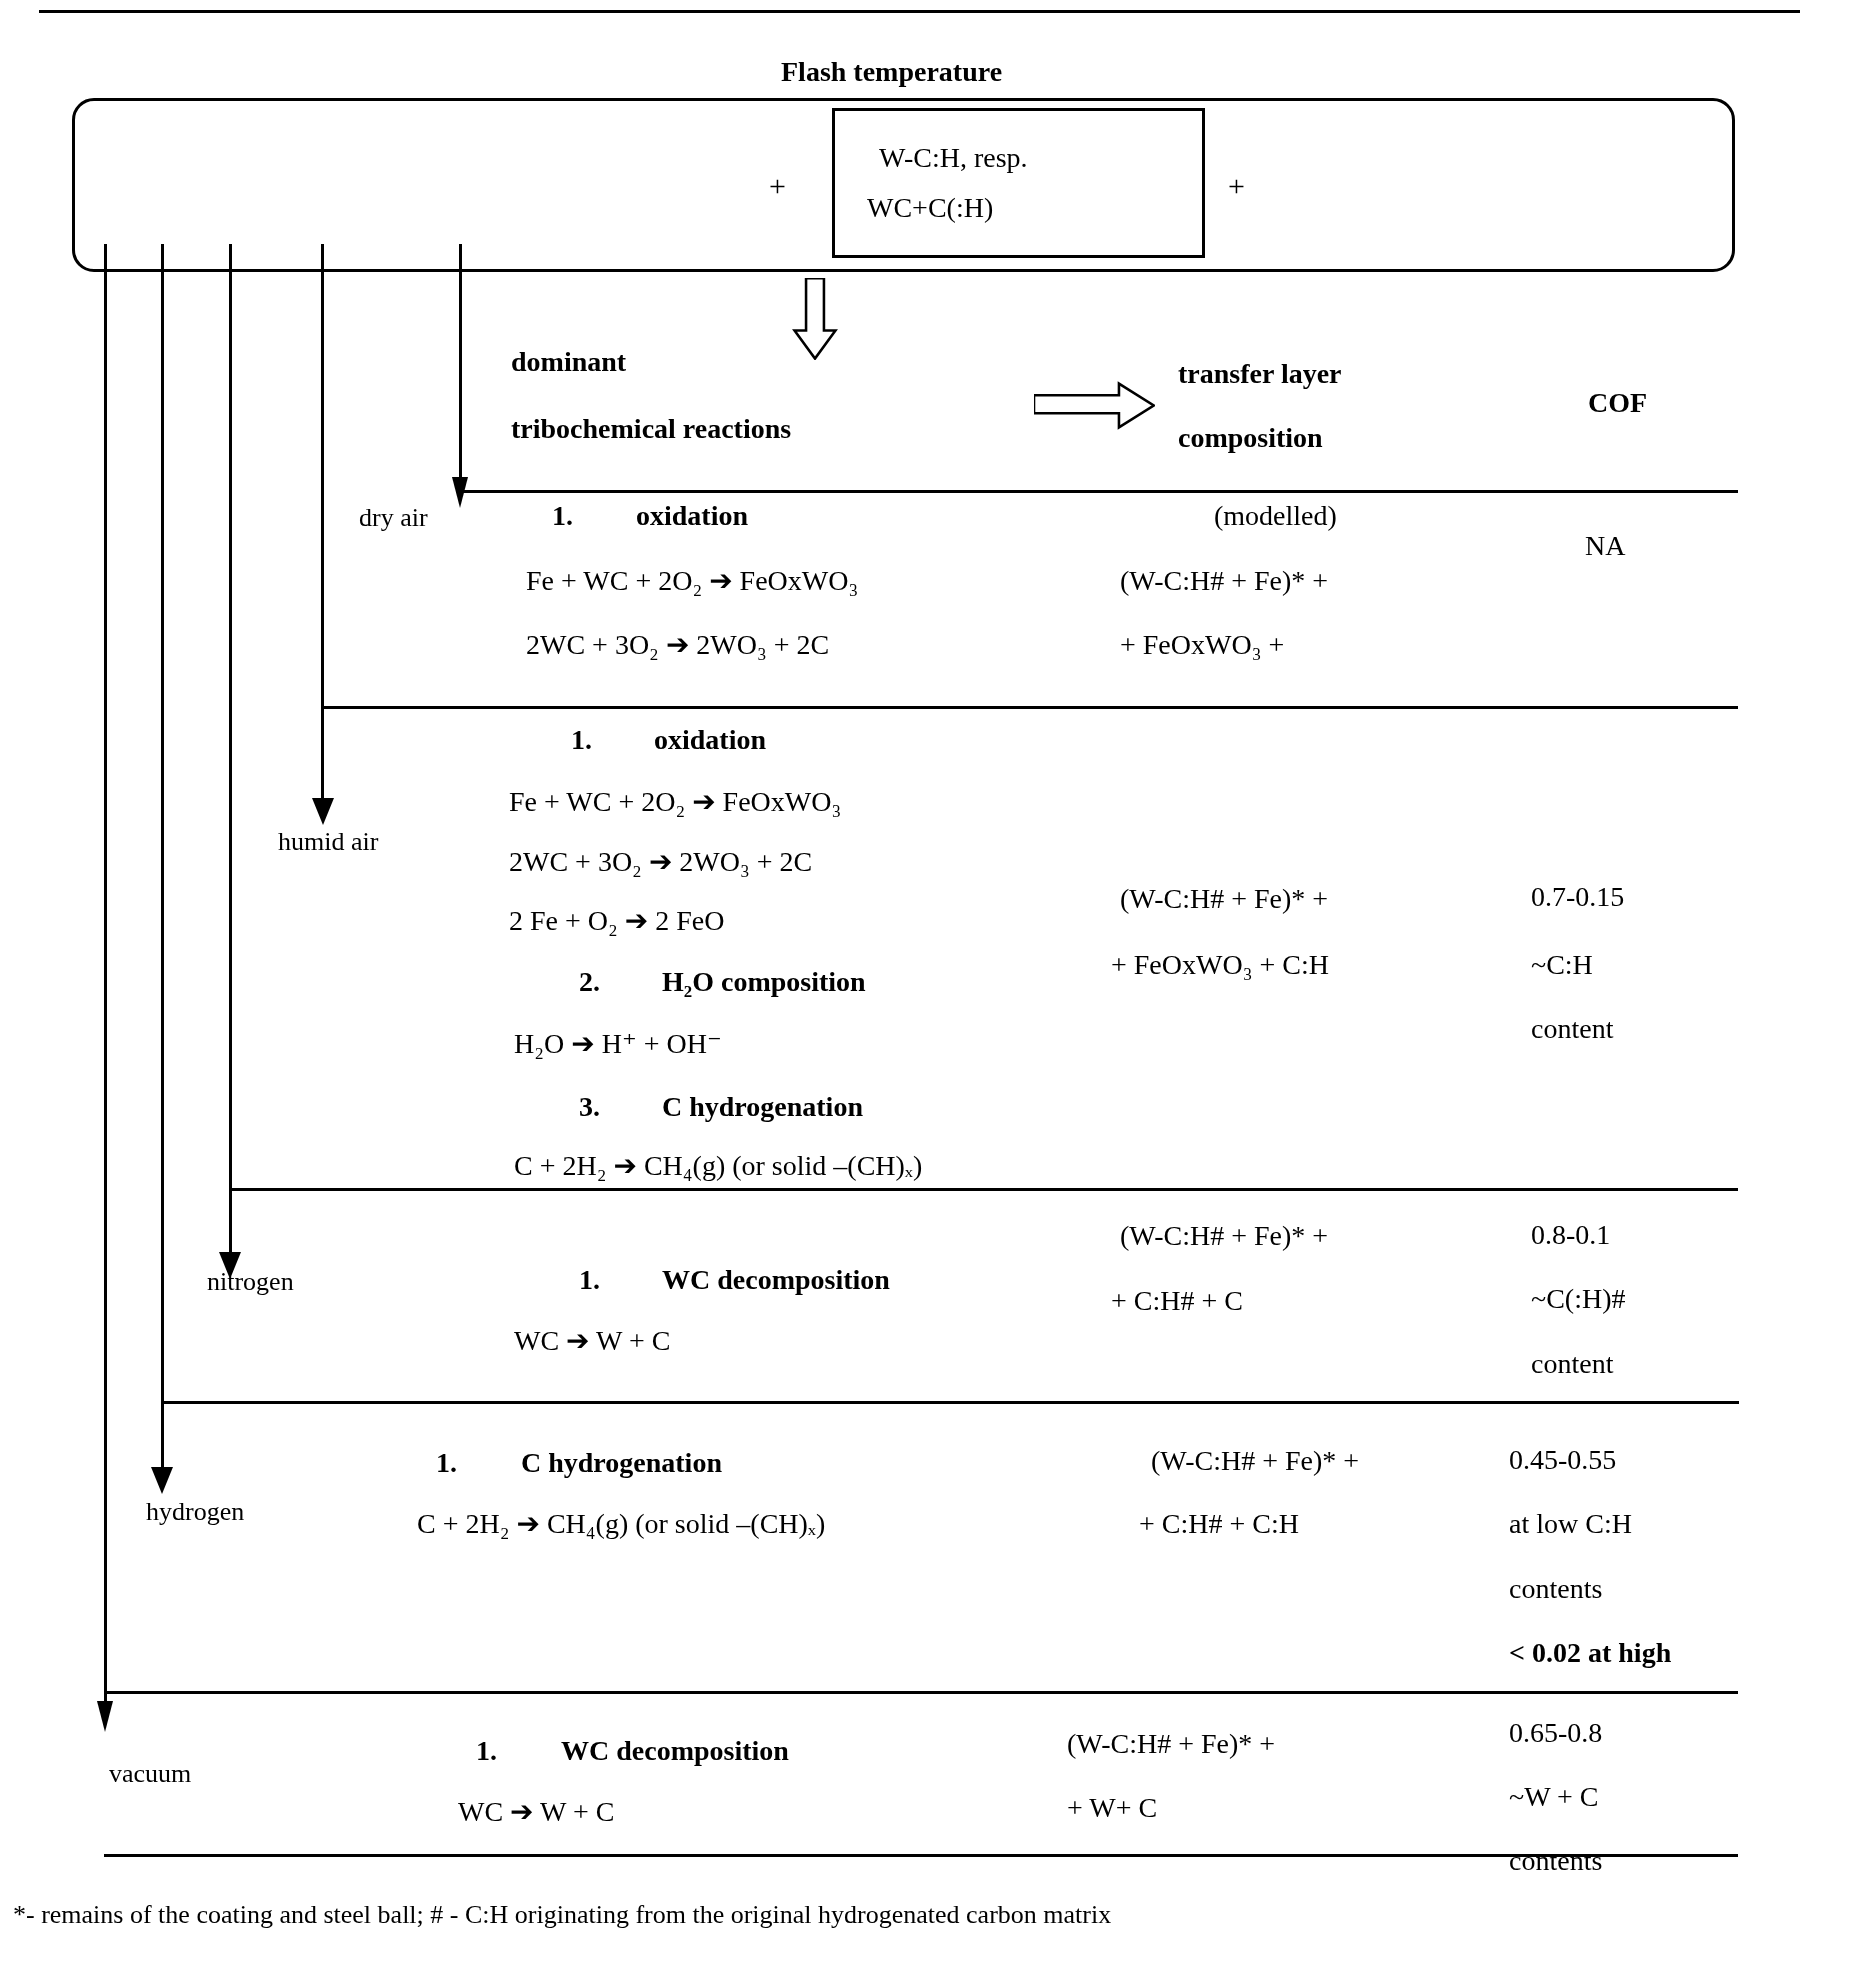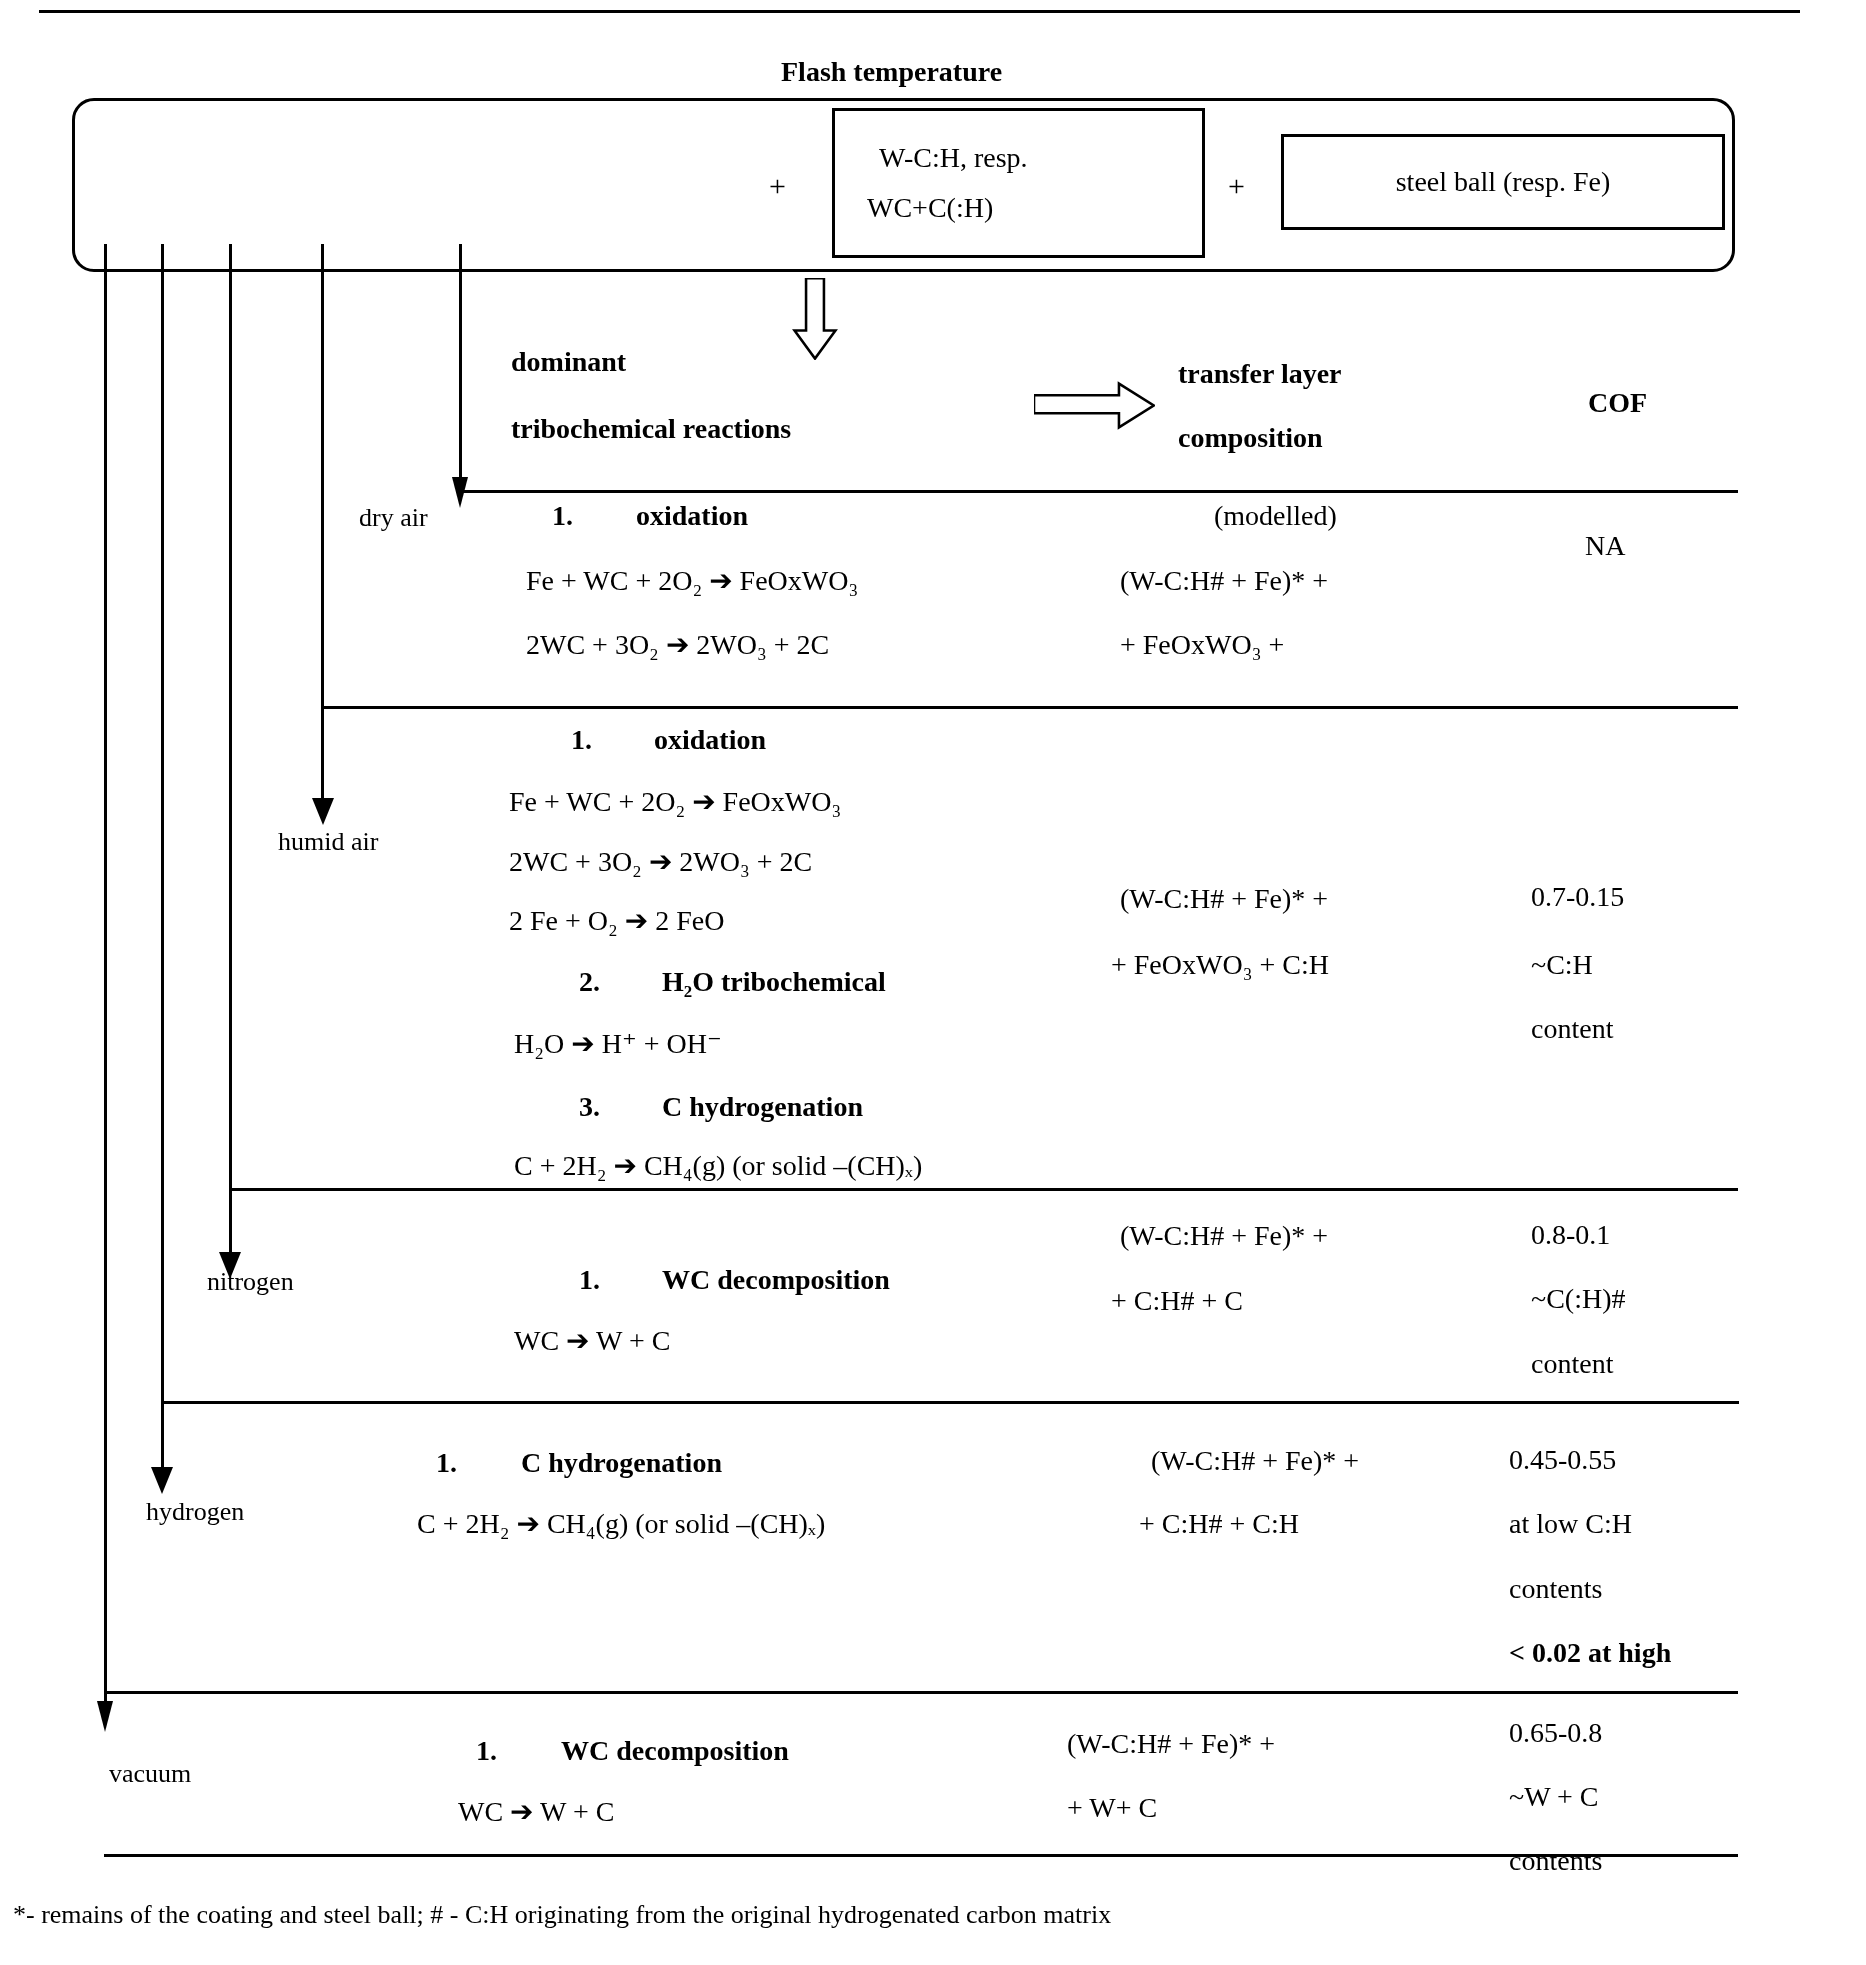--- a/index.html
+++ b/index.html
@@ -84,23 +84,20 @@
 
   <div class="sq-box" style="left:832px;top:108px;width:373px;height:150px;">
     <div class="inner" style="text-align:left;width:100%;padding-left:32px;">
       <div class="fs-box" style="margin-bottom:18px;margin-left:12px;">W-C:H, resp.</div>
       <div class="fs-box">WC+C(:H)</div>
     </div>
   </div>
 
   <div class="txt plus" style="left:1228px;top:170px;">+</div>
 
-  <div class="sq-box fs-box" style="left:1281px;top:134px;width:444px;height:96px;">
-    <span class="inner">steel ball (resp. Fe)</span>
-  </div>
 
   <svg class="block-arrow-down" style="left:792px;top:278px;" width="46" height="82" viewBox="0 0 72 128">
     <polygon points="22,0 50,0 50,82 68,82 36,126 4,82 22,82" fill="#ffffff" stroke="#000000" stroke-width="4"></polygon>
   </svg>
 
   <div class="txt fs-head b" style="left:511px;top:347px;">dominant</div>
   <div class="txt fs-head b" style="left:511px;top:414px;">tribochemical reactions</div>
 
   <svg class="block-arrow-right" style="left:1034px;top:381px;" width="121" height="49" viewBox="0 0 188 76">
     <polygon points="0,22 132,22 132,4 186,38 132,72 132,50 0,50" fill="#ffffff" stroke="#000000" stroke-width="4"></polygon>
@@ -149,21 +146,21 @@
 
   <div class="txt fs-env" style="left:278px;top:828px;">humid air</div>
 
   <div class="txt fs-body b" style="left:571px;top:725px;">1.</div>
   <div class="txt fs-body b" style="left:654px;top:725px;">oxidation</div>
   <div class="txt fs-body" style="left:509px;top:787px;">Fe + WC + 2O₂  ➔   FeOxWO₃</div>
   <div class="txt fs-body" style="left:509px;top:847px;">2WC + 3O₂  ➔   2WO₃ + 2C</div>
   <div class="txt fs-body" style="left:509px;top:906px;">2 Fe + O₂  ➔   2 FeO</div>
 
   <div class="txt fs-body b" style="left:579px;top:967px;">2.</div>
-  <div class="txt fs-body b" style="left:662px;top:967px;">H₂O tribochemical</div>
+  <div class="txt fs-body b" style="left:662px;top:967px;">H₂O composition</div>
   <div class="txt fs-body" style="left:514px;top:1029px;">H₂O  ➔   H⁺ + OH⁻</div>
 
   <div class="txt fs-body b" style="left:579px;top:1092px;">3.</div>
   <div class="txt fs-body b" style="left:662px;top:1092px;">C hydrogenation</div>
   <div class="txt fs-body" style="left:514px;top:1151px;">C + 2H₂  ➔   CH₄(g) (or solid –(CH)ₓ)</div>
 
   <div class="txt fs-body" style="left:1120px;top:884px;">(W-C:H# + Fe)* +</div>
   <div class="txt fs-body" style="left:1111px;top:950px;">+ FeOxWO₃ + C:H</div>
 
   <div class="txt fs-cof" style="left:1531px;top:882px;">0.7-0.15</div>

